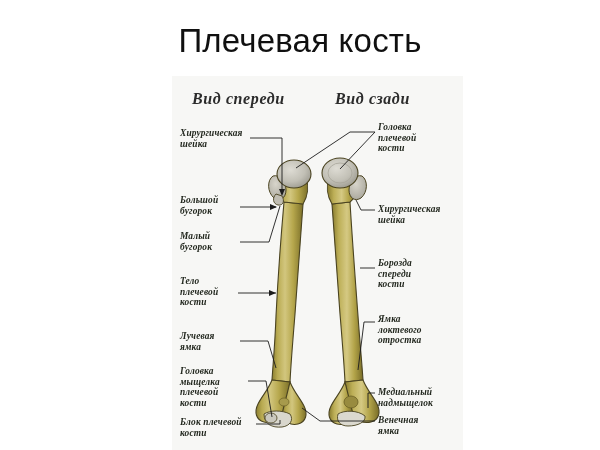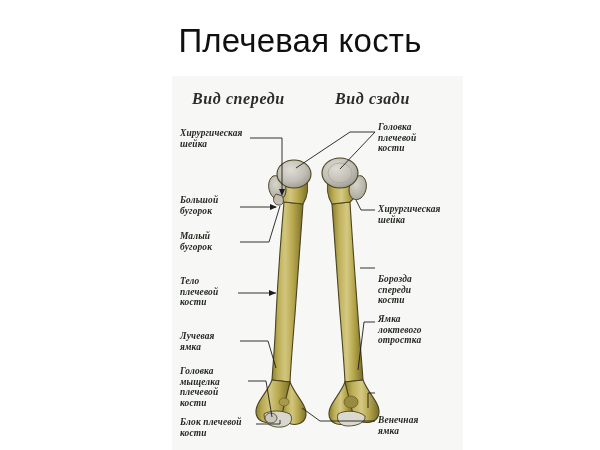--- a/index.html
+++ b/index.html
@@ -260,29 +260,33 @@
 
     <div class="lbl lbl-right" style="left:206px; top:46px;  width:80px;">
       <div>Головка</div>
       <div>плечевой</div>
       <div>кости</div>
     </div>
     <div class="lbl lbl-right" style="left:206px; top:128px; width:82px;">
       <div>Хирургическая</div>
       <div>шейка</div>
     </div>
-    <div class="lbl lbl-right" style="left:206px; top:198px; width:78px;font-family:Liberation Serif, serif;">
+    <div class="lbl lbl-right" style="left:206px; top:182px; width:78px;font-family:Liberation Serif, serif;">
       <div>Борозда</div>
       <div>спереди</div>
       <div>кости</div>
     </div>
     <div class="lbl lbl-right" style="left:206px; top:238px; width:78px;">
       <div>Ямка</div>
       <div>локтевого</div>
       <div>отростка</div>
     </div>
+    <div class="lbl lbl-right" style="left:206px; top:311px; width:82px;">
+      <div>Медиальный</div>
+      <div>надмыщелок</div>
+    </div>
     <div class="lbl lbl-right" style="left:206px; top:339px; width:80px;">
       <div>Венечная</div>
       <div>ямка</div>
     </div>
 
   </div>
 </div>
 
 </body></html>

